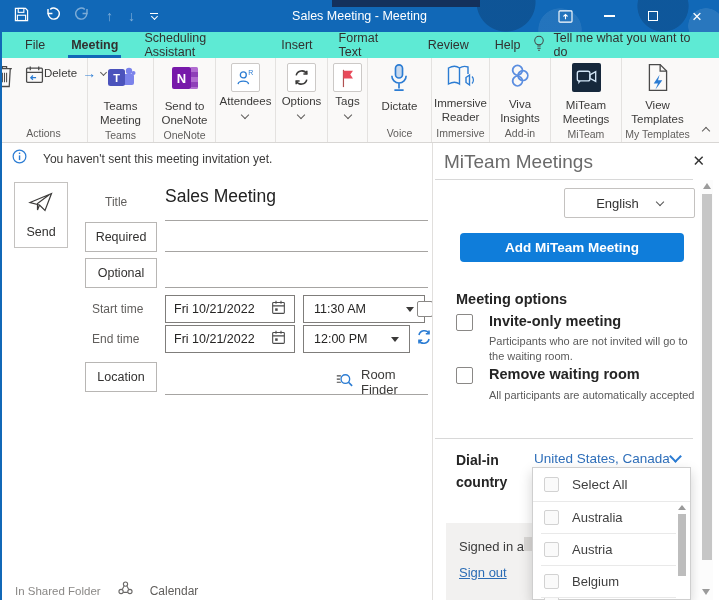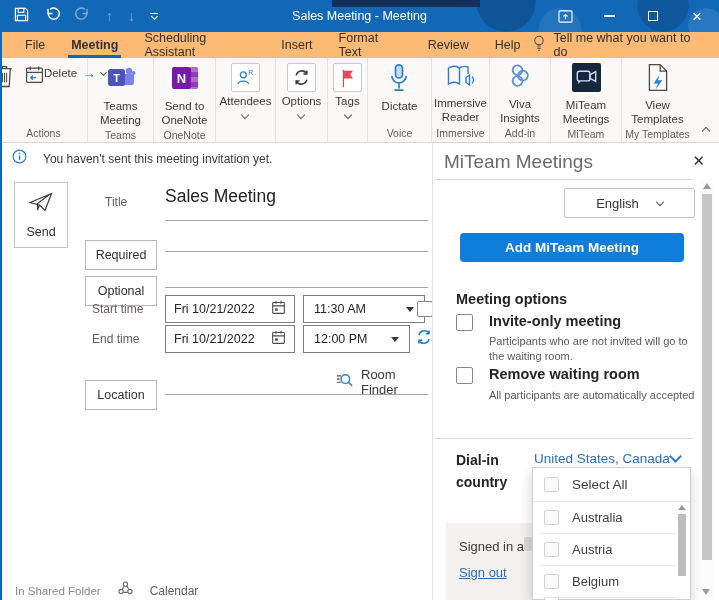--- a/index.html
+++ b/index.html
@@ -21,21 +21,21 @@
   .qa .dim { opacity:.45; }
   .tb-title { position:absolute; left:0; top:0; width:719px; height:32px; line-height:32px; text-align:center;
     color:#fff; font-size:12.5px; pointer-events:none; }
   .wc { position:absolute; right:0; top:0; height:32px; display:flex; align-items:center; }
   .wc > div { width:44px; height:32px; display:flex; align-items:center; justify-content:center; color:#fff; }
   .max-box { width:10px; height:10px; border:1.3px solid #fff; }
   .min-bar { width:11px; height:2px; background:#fff; }
   .close-x { font-size:17px; line-height:1; }
 
   
-  .tabbar { position:absolute; left:0; top:32px; width:719px; height:26px; background:#fdba74;
+  .tabbar { position:absolute; left:0; top:32px; width:719px; height:26px; background:#5eead4;
     display:flex; align-items:stretch; padding-left:12px; font-size:12.5px; color:#323130; }
   .tab { display:flex; align-items:center; padding:0 13px; position:relative; cursor:default; }
   .tab.active { font-weight:bold; }
   .tab.active::after { content:""; position:absolute; left:10px; right:10px; bottom:0; height:3px; background:#1168b7; }
   .tellme { margin-left:auto; display:flex; align-items:center; gap:8px; padding-right:18px; color:#323130; }
 
   
   .ribbon { position:absolute; left:0; top:58px; width:719px; height:85px; background:#faf9f8;
     border-bottom:1px solid #d8d6d4; display:flex; }
   .rgroup { display:flex; flex-direction:column; border-right:1px solid #e4e2e0; }
@@ -51,21 +51,21 @@
 
   
   .content { position:absolute; left:0; top:143px; width:719px; height:457px; background:#fff; display:flex; }
   .edge-left { position:absolute; left:0; top:32px; width:2px; height:568px; background:#1168b7; z-index:60; }
   .form-area { position:relative; width:432px; height:457px; }
   .panel { position:relative; width:287px; height:457px; border-left:1px solid #e1dfdd; background:#fff; }
 
   .lbl { font-size:12px; color:#605e5c; }
   .ul-field { position:absolute; border-bottom:1px solid #a6a4a2; height:1px; }
   .boxbtn { position:absolute; width:72px; height:30px; background:#fff; border:1px solid #b8b6b4;
-    font-size:12.5px; color:#323130; display:flex; align-items:center; justify-content:center; cursor:default;margin-top:18px; }
+    font-size:12.5px; color:#323130; display:flex; align-items:center; justify-content:center; cursor:default; }
   .field-box { position:absolute; height:28px; border:1px solid #7f7d7b; background:#fff; display:flex;
     align-items:center; font-size:12.5px; color:#252423; }
   .tri-down { width:0; height:0; border-left:4px solid transparent; border-right:4px solid transparent; border-top:5px solid #3b3a39; }
   .cb { width:16px; height:16px; border:1px solid #8a8886; background:#fff; border-radius:2px; }
 
   
   .p-title { position:absolute; left:11px; top:8px; font-size:19px; color:#6a6a6a; }
   .p-close { position:absolute; right:14px; top:9px; font-size:15px; color:#333; cursor:default; }
   .p-divider { position:absolute; left:2px; height:1px; background:#d8d8d8; }
   .lang-box { position:absolute; left:131px; top:45px; width:131px; height:30px; border:1px solid #c4c2c0; border-radius:2px;

